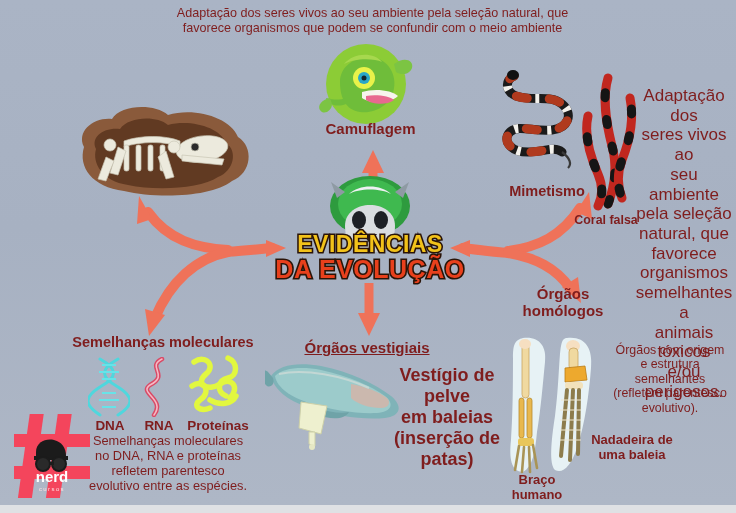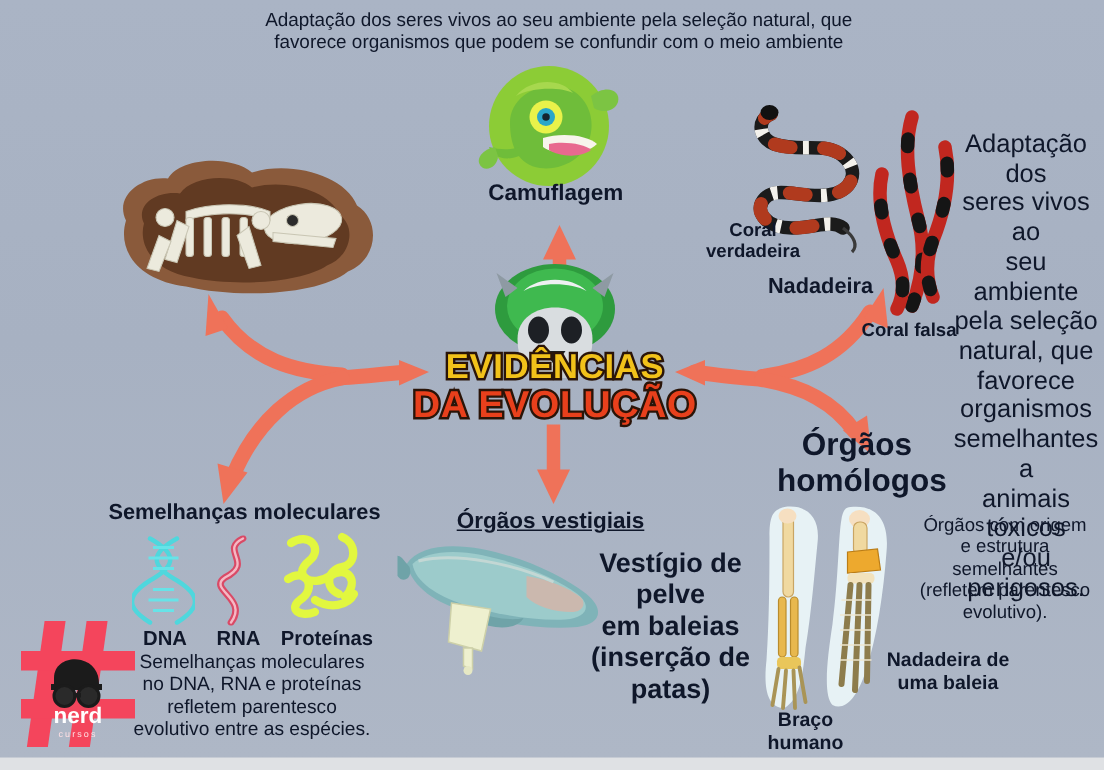--- a/index.html
+++ b/index.html
@@ -18,21 +18,21 @@
     content:"";position:absolute;left:0;top:0;width:736px;height:505px;
     background:linear-gradient(180deg,#aab4c5 0%, #a7b1c2 45%, #aeb7c6 100%);
     z-index:0;
   }
   #bottomstrip{
     position:absolute;left:0;top:505px;width:736px;height:8px;
     background:#dfe1e4;z-index:6;
   }
   .txt{
     position:absolute;z-index:4;
-    color:#0f172a;
+    color:#7f1d1d;
     line-height:1.16;
     text-align:center;
     white-space:pre-line;
   }
   .bold{font-weight:bold;}
   .arrows{position:absolute;left:0;top:0;width:736px;height:513px;z-index:2;}
   .art{position:absolute;z-index:3;}
   .logo{position:absolute;z-index:5;}
   .title-emblem{position:absolute;z-index:5;}
 </style>
@@ -146,24 +146,22 @@
   <div class="art" style="left:488px;top:66px;width:105px;height:110px;">
     <svg viewBox="0 0 105 110" width="105" height="110">
       <path d="M26,10 C16,14 18,26 28,30 C46,36 62,28 74,38 C86,48 80,62 64,64 C46,66 30,58 22,66 C14,74 22,86 40,86 C56,86 66,80 74,86" fill="none" stroke="#1b1b1b" stroke-width="9" stroke-linecap="round"></path>
       <path d="M26,10 C16,14 18,26 28,30 C46,36 62,28 74,38 C86,48 80,62 64,64 C46,66 30,58 22,66 C14,74 22,86 40,86 C56,86 66,80 74,86" fill="none" stroke="#b03a1e" stroke-width="9" stroke-linecap="round" stroke-dasharray="11 22" stroke-dashoffset="6"></path>
       <path d="M26,10 C16,14 18,26 28,30 C46,36 62,28 74,38 C86,48 80,62 64,64 C46,66 30,58 22,66 C14,74 22,86 40,86 C56,86 66,80 74,86" fill="none" stroke="#f3f1ec" stroke-width="9" stroke-linecap="butt" stroke-dasharray="4 29" stroke-dashoffset="20"></path>
       <ellipse cx="25" cy="9" rx="6" ry="5" fill="#111"></ellipse>
       <path d="M74,86 C82,92 84,98 80,102" fill="none" stroke="#3a3a3a" stroke-width="2.2"></path>
     </svg>
   </div>
 
-  <div class="txt bold" style="left:462px;top:146px;width:80px;font-size:12.4px;">Coral
-verdadeira</div>
-
-  <div class="txt bold" style="left:498px;top:183px;width:98px;font-size:14.5px;">Nadadeira</div>
+
+  <div class="txt bold" style="left:498px;top:183px;width:98px;font-size:14.5px;">Mimetismo</div>
 
   <div class="art" style="left:572px;top:72px;width:80px;height:140px;">
     <svg viewBox="0 0 80 140" width="80" height="140">
       <g fill="none" stroke-width="9" stroke-linecap="round">
         <path d="M36,6 C30,26 34,50 40,74 C46,96 42,116 36,132" stroke="#c1271f"></path>
         <path d="M36,6 C30,26 34,50 40,74 C46,96 42,116 36,132" stroke="#151515" stroke-dasharray="5 22" stroke-dashoffset="12"></path>
         <path d="M16,44 C12,62 18,84 26,102 C32,116 30,126 26,134" stroke="#c1271f"></path>
         <path d="M16,44 C12,62 18,84 26,102 C32,116 30,126 26,134" stroke="#151515" stroke-dasharray="5 22" stroke-dashoffset="6"></path>
         <path d="M58,26 C62,46 58,68 50,88 C44,104 46,116 50,126" stroke="#c1271f"></path>
         <path d="M58,26 C62,46 58,68 50,88 C44,104 46,116 50,126" stroke="#151515" stroke-dasharray="5 22" stroke-dashoffset="16"></path>
@@ -177,21 +175,21 @@
 seres vivos ao
 seu ambiente
 pela seleção
 natural, que
 favorece
 organismos
 semelhantes a
 animais tóxicos
 e/ou perigosos.</div>
 
-  <div class="txt bold" style="left:518px;top:285px;width:90px;font-size:21px;text-align:right;">Órgãos
+  <div class="txt bold" style="left:518px;top:285px;width:90px;font-size:15px;">Órgãos
 homólogos</div>
 
   <div class="art" style="left:505px;top:332px;width:100px;height:150px;">
     <svg viewBox="0 0 100 150" width="100" height="150">
 
       <path d="M18,6 C34,4 42,14 40,30 C38,50 36,76 32,100 C30,120 28,134 18,140 C6,140 4,126 6,108 C8,80 8,46 8,26 C8,12 10,8 18,6 Z" fill="#e7f2f5"></path>
       <rect x="17" y="12" width="7" height="54" rx="3.5" fill="#f0d9a0" stroke="#c9a563" stroke-width="0.8"></rect>
       <ellipse cx="20" cy="12" rx="6" ry="5" fill="#f6dfc1"></ellipse>
       <rect x="14" y="66" width="5" height="40" rx="2.5" fill="#e8b84e" stroke="#b98c2d" stroke-width="0.8"></rect>
       <rect x="22" y="66" width="5" height="40" rx="2.5" fill="#e8b84e" stroke="#b98c2d" stroke-width="0.8"></rect>

